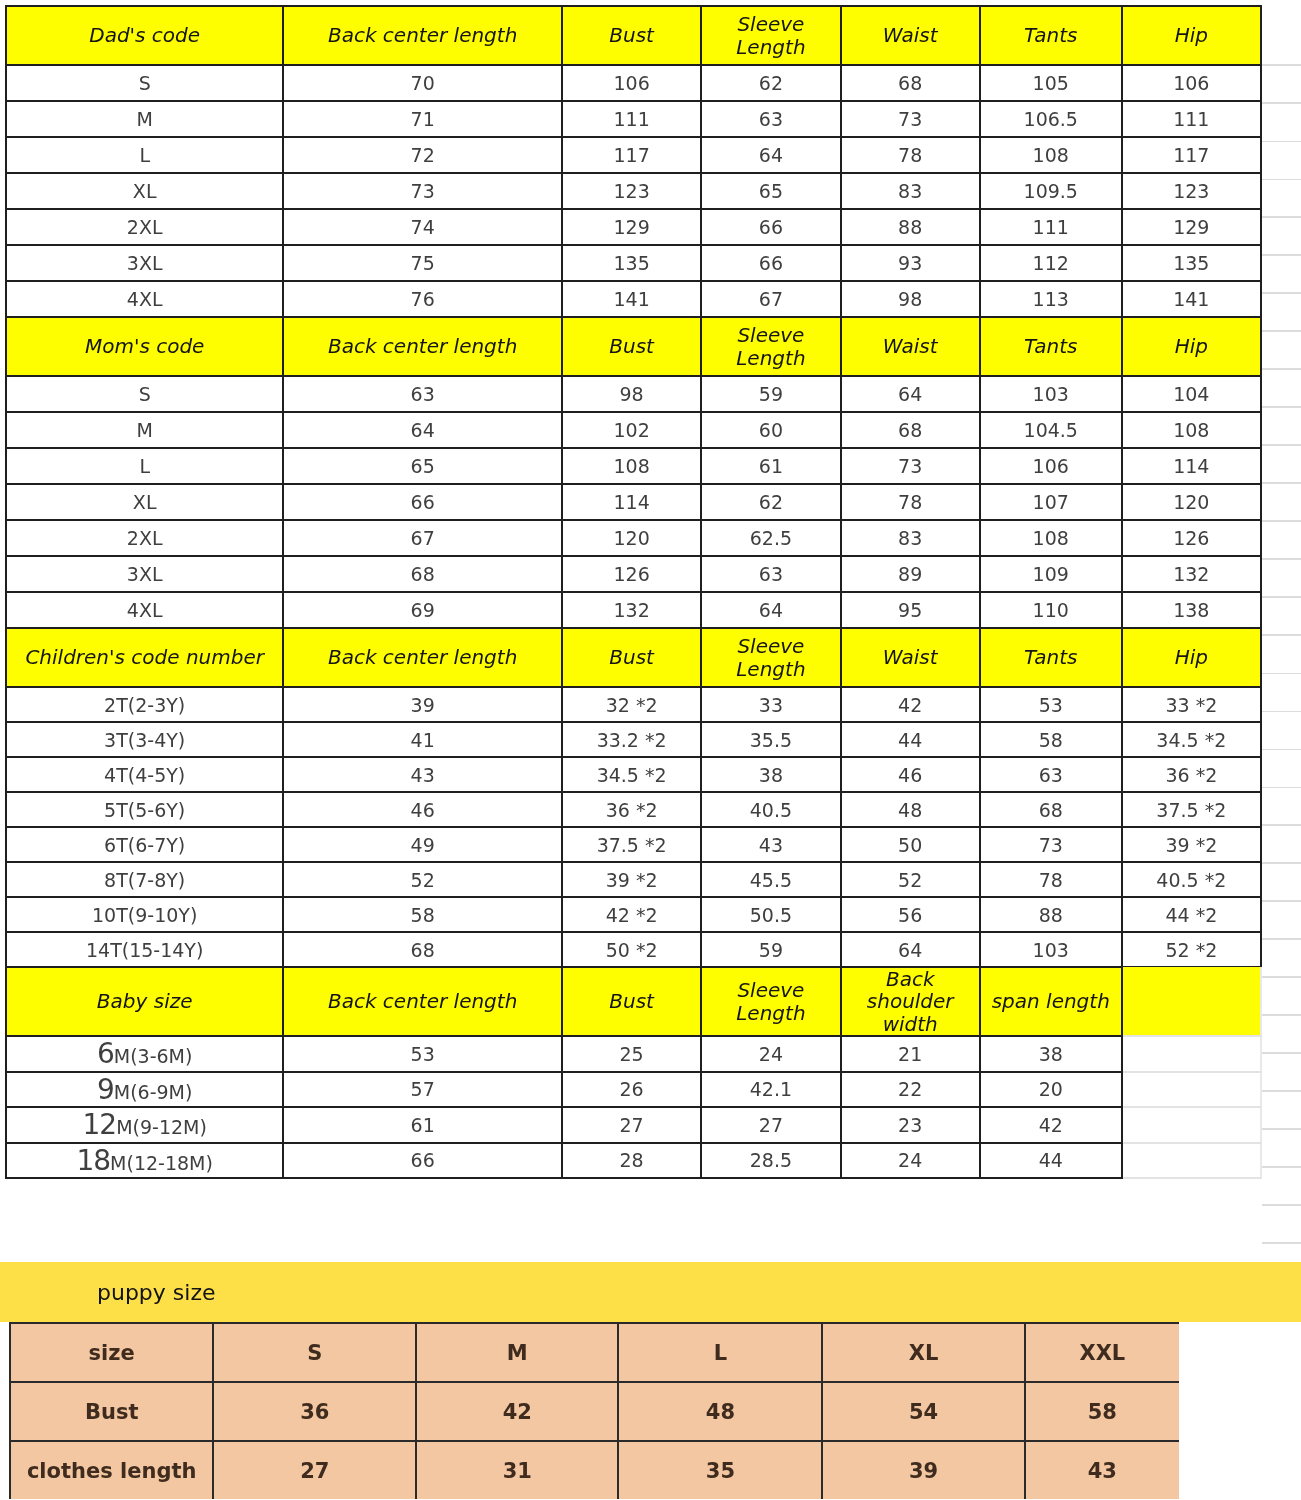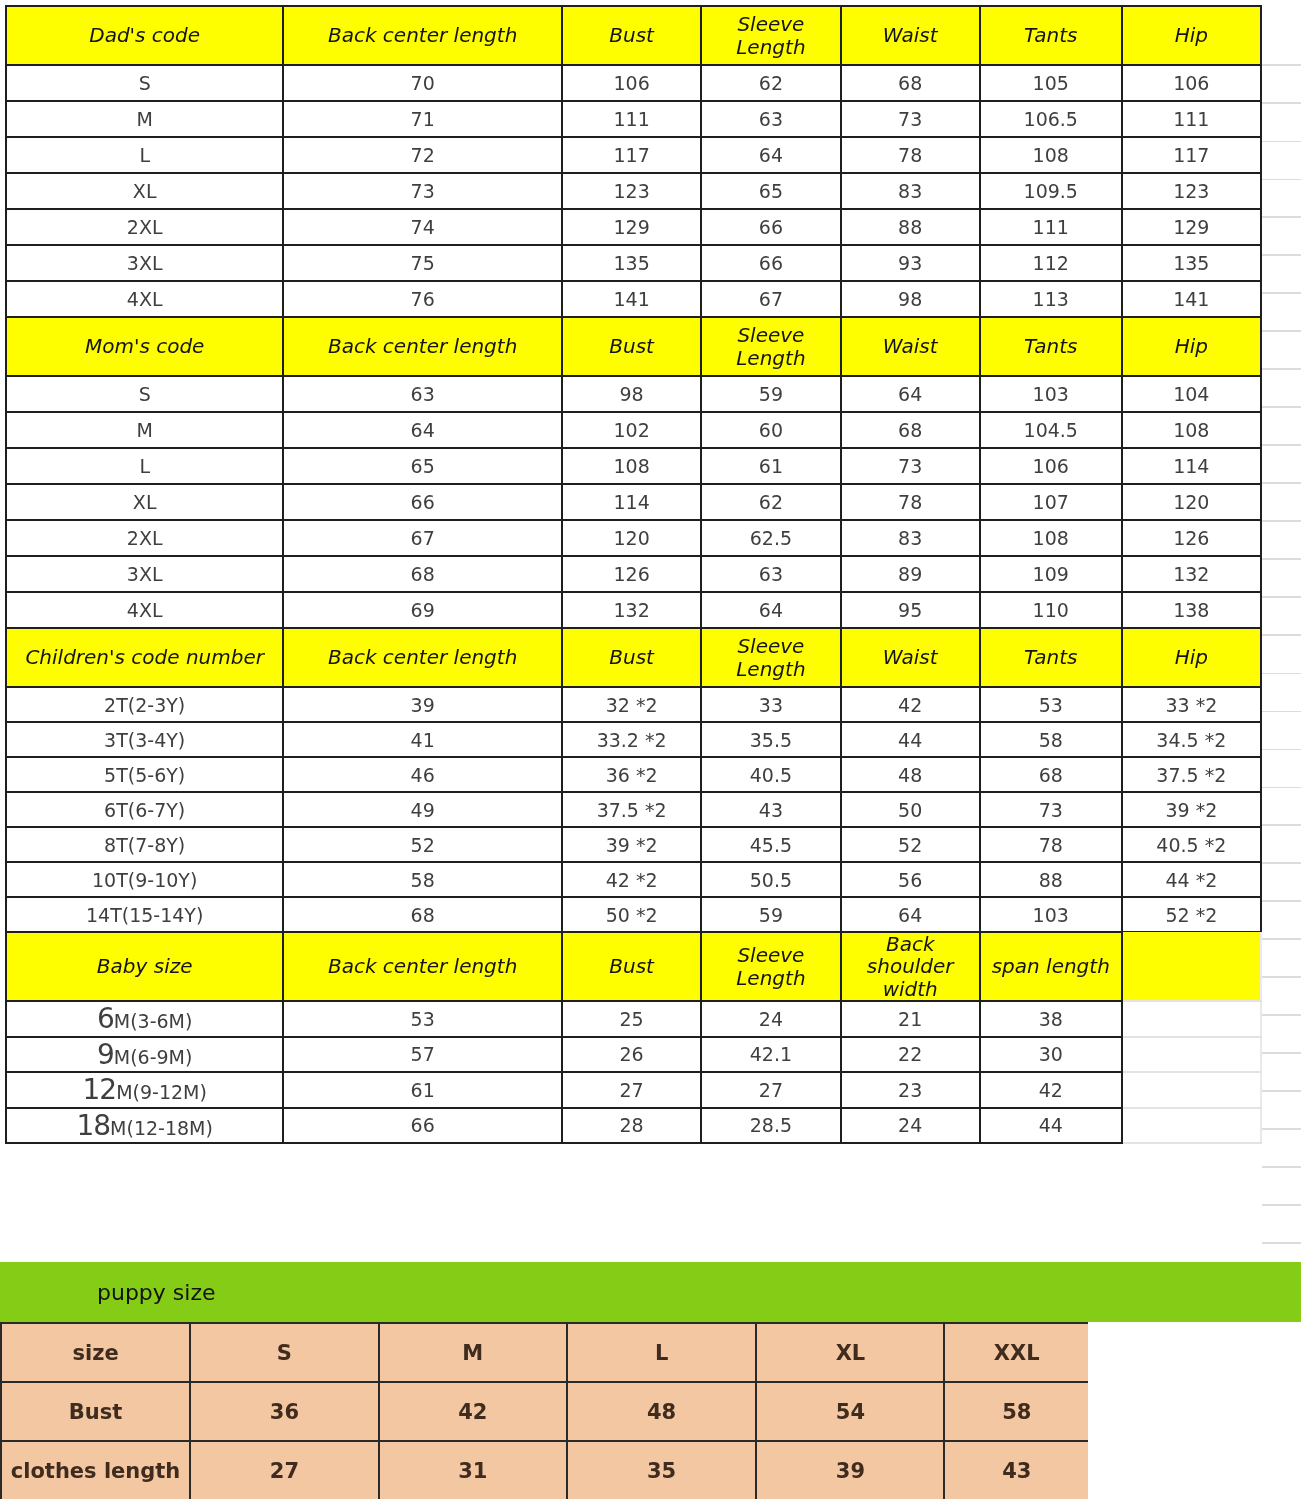--- a/index.html
+++ b/index.html
@@ -45,25 +45,25 @@
   td.baby-label{text-align:left;padding-left:1px;font-size:21px;color:#2b2b2b;white-space:nowrap;}
   td.baby-label .big{font-size:28px;letter-spacing:-1px;}
 
   
   .ghost{background:#ffffff;border:none !important;border-bottom:2px solid #e3e3e3 !important;border-right:2px solid #e9e9e9 !important;}
   th.ghost{background:#ffffff;}
 
   
   .puppy-banner{
     position:absolute;left:0;top:1262px;width:1301px;height:60px;
-    background:#84cc16;display:flex;align-items:center;
+    background:#fde047;display:flex;align-items:center;
   }
   .puppy-banner span{margin-left:97px;font-size:22px;color:#131313;}
   table.puppy{
-    position:absolute;left:0;top:1322px;width:1088px;
+    position:absolute;left:9px;top:1322px;width:1170px;
     border-collapse:collapse;table-layout:fixed;padding-left:47px;
   }
   col.p0{width:17.4%} col.p1{width:17.35%} col.p2{width:17.3%}
   col.p3{width:17.45%} col.p4{width:17.3%} col.p5{width:auto}
   table.puppy td{
     background:#f3c7a2;border:2px solid #2a2a2a;height:55px;
     text-align:center;vertical-align:middle;
     font-size:21px;font-weight:700;color:#3f2c1e;
   }
   table.puppy td:last-child{border-right:none;text-align:center;}
@@ -285,20 +285,29 @@
           <tr>
             <td class="clr-blue">3T(3-4Y)</td>
             <td class="clr-blue">41</td>
             <td class="clr-blue">33.2 *2</td>
             <td class="clr-blue">35.5</td>
             <td class="clr-blue">44</td>
             <td class="clr-blue">58</td>
             <td class="clr-black">34.5 *2</td>
           </tr>
           <tr>
+            <td class="clr-blue">4T(4-5Y)</td>
+            <td class="clr-blue">43</td>
+            <td class="clr-blue">34.5 *2</td>
+            <td class="clr-blue">38</td>
+            <td class="clr-blue">46</td>
+            <td class="clr-blue">63</td>
+            <td class="clr-black">36 *2</td>
+          </tr>
+          <tr>
             <td class="clr-blue">5T(5-6Y)</td>
             <td class="clr-blue">46</td>
             <td class="clr-blue">36 *2</td>
             <td class="clr-blue">40.5</td>
             <td class="clr-blue">48</td>
             <td class="clr-blue">68</td>
             <td class="clr-black">37.5 *2</td>
           </tr>
           <tr>
             <td class="clr-blue">6T(6-7Y)</td>
@@ -370,21 +379,21 @@
             <td>21</td>
             <td>38</td>
             <td class="ghost"></td>
           </tr>
           <tr>
             <td class="baby-label"><span class="big">9</span>M(6-9M)</td>
             <td>57</td>
             <td>26</td>
             <td>42.1</td>
             <td>22</td>
-            <td>30</td>
+            <td>20</td>
             <td class="ghost"></td>
           </tr>
           <tr>
             <td class="baby-label"><span class="big">12</span>M(9-12M)</td>
             <td>61</td>
             <td>27</td>
             <td>27</td>
             <td>23</td>
             <td>42</td>
             <td class="ghost"></td>

